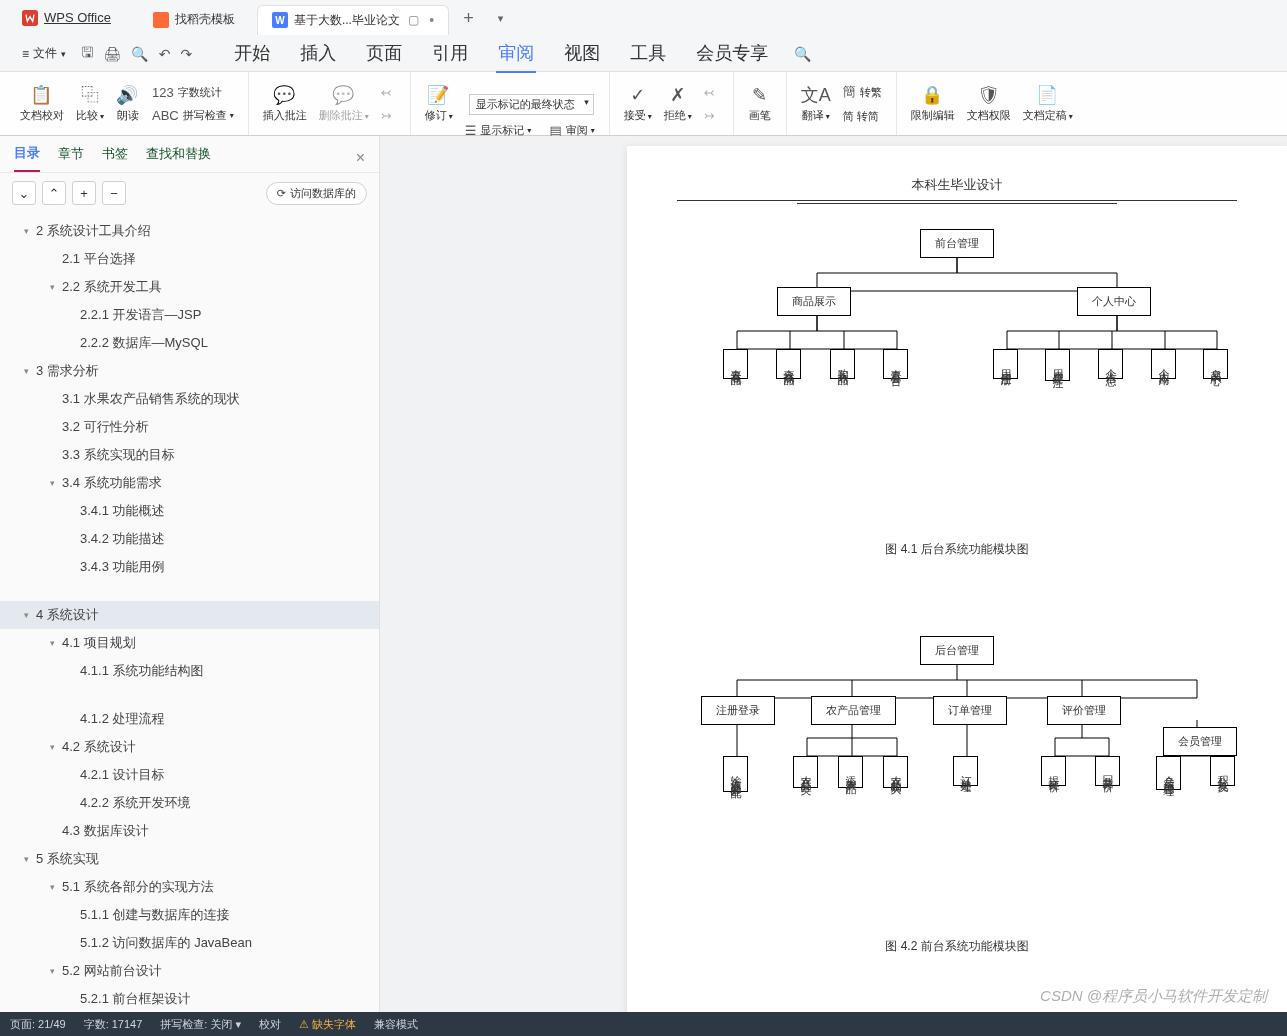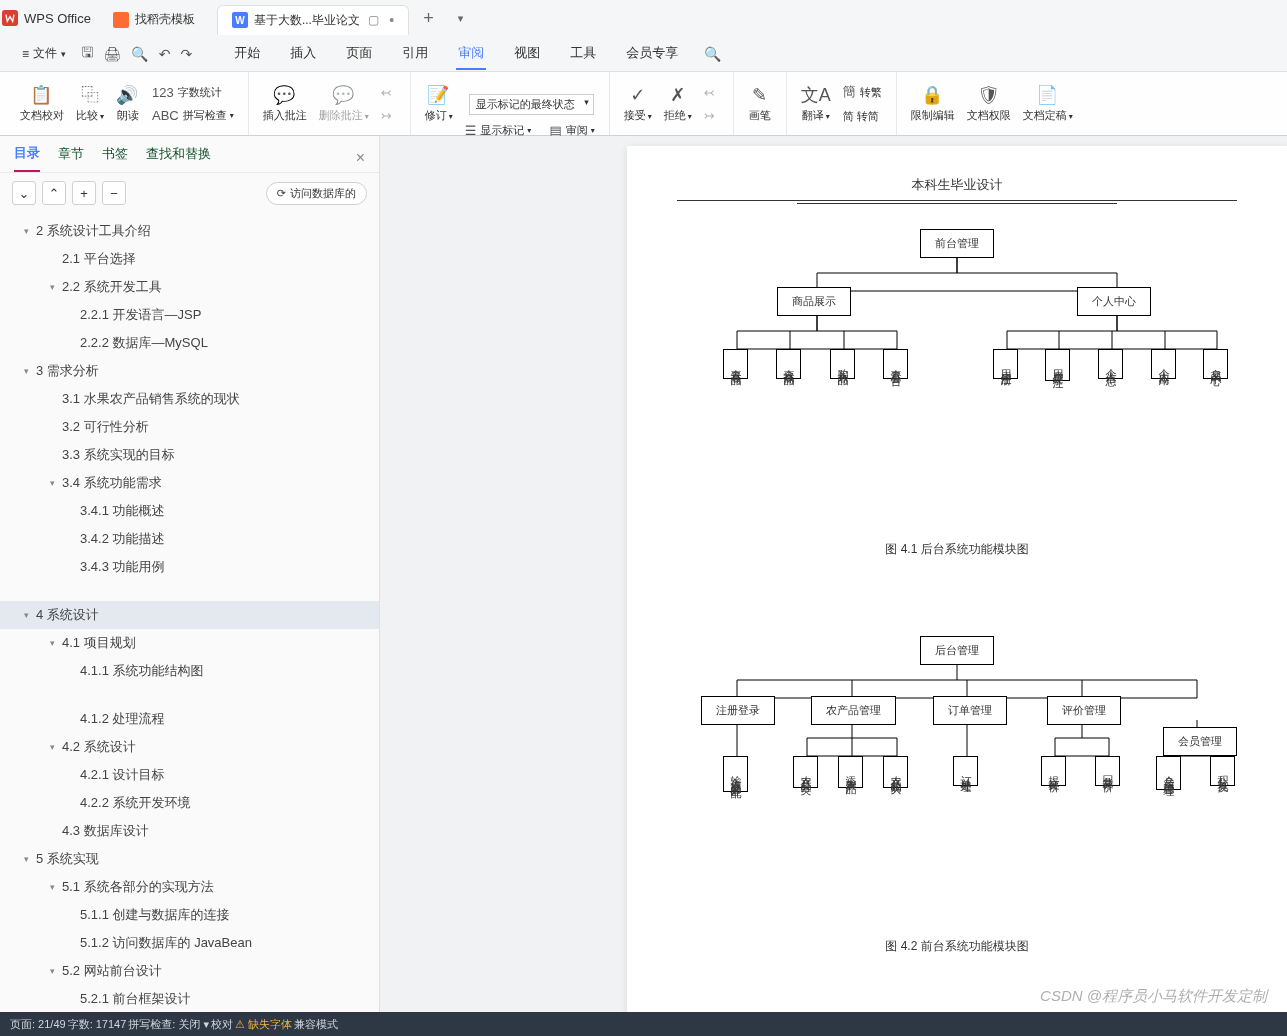--- a/index.html
+++ b/index.html
@@ -1,37 +1,37 @@
 <!DOCTYPE html>
 <html><head>
 <meta charset="utf-8">
 <style>
 * { margin: 0; padding: 0; box-sizing: border-box; font-family: "Microsoft YaHei", sans-serif; }
 body { background: #f5f6f7; font-size: 12px; color: #333; overflow: hidden; width: 1287px; height: 1036px; position: relative; }
 
 
 .titlebar { display: flex; align-items: center; height: 36px; background: #f5f6f7; }
-.app-logo { display: flex; align-items: center; padding: 0 2px; }
+.app-logo { display: flex; align-items: flex-start; padding: 0 22px; text-decoration: underline; }
 .app-logo svg { width: 16px; height: 16px; }
 .app-name { margin-left: 6px; font-size: 13px; }
 .tab { display: flex; align-items: center; height: 30px; padding: 0 14px; margin: 3px 2px 0 6px; border-radius: 6px 6px 0 0; cursor: pointer; }
 .tab.active { background: #fff; border: 1px solid #e0e0e0; border-bottom: none; }
 .tab .doc-icon { width: 16px; height: 16px; background: #4a7dff; border-radius: 2px; display: flex; align-items: center; justify-content: center; color: #fff; font-size: 10px; font-weight: bold; margin-right: 6px; }
 .tab .dk-icon { width: 16px; height: 16px; background: #ff6b35; border-radius: 2px; margin-right: 6px; }
 .tab-close { margin-left: 10px; color: #888; font-size: 14px; }
 .tab-ext { margin-left: 8px; color: #888; font-size: 12px; }
 .tab-add { padding: 0 12px; font-size: 18px; color: #666; cursor: pointer; }
 
 
 .menubar { display: flex; align-items: center; height: 36px; background: #f5f6f7; padding-left: 10px; border-bottom: 1px solid #e0e0e0; }
 .menu-btn { display: flex; align-items: center; padding: 4px 8px; cursor: pointer; }
 .menu-btn span { margin-left: 4px; }
 .qat { display: flex; align-items: center; margin-left: 8px; gap: 10px; }
 .qat-btn { color: #555; cursor: pointer; font-size: 14px; }
-.menu-tabs { display: flex; margin-left: 40px; gap: 26px; font-size: 13px; text-align: right; }
+.menu-tabs { display: flex; margin-left: 40px; gap: 26px; font-size: 18px; text-align: right; }
 .menu-tab { cursor: pointer; padding: 6px 2px; }
 .menu-tab.active { color: #4a7dff; border-bottom: 2px solid #4a7dff; font-weight: 500; }
 .search-icon { margin-left: 24px; font-size: 14px; color: #666; cursor: pointer; }
 
 
 .ribbon { display: flex; align-items: center; height: 64px; background: #fefefe; border-bottom: 1px solid #d0d0d0; padding: 0 6px; }
 .rgroup { display: flex; align-items: center; padding: 0 8px; height: 100%; border-right: 1px solid #e8e8e8; }
 .rbtn { display: flex; flex-direction: column; align-items: center; justify-content: center; padding: 4px 6px; cursor: pointer; min-width: 36px; }
 .rbtn .ricon { font-size: 18px; height: 22px; display: flex; align-items: center; color: #555; }
 .rbtn .rlbl { font-size: 11px; margin-top: 2px; }
@@ -66,21 +66,21 @@
 .page-header { text-align: center; font-size: 13px; border-bottom: 1px solid #333; padding-bottom: 6px; margin-bottom: 20px; position: relative; }
 .page-header::before { content: ""; position: absolute; bottom: -4px; left: 120px; right: 120px; border-bottom: 1px solid #333; }
 
 
 .diagram { margin: 10px auto 30px; position: relative; font-size: 11px; }
 .dbox { border: 1px solid #000; padding: 6px 14px; text-align: center; display: inline-block; background: #fff; }
 .dbox.v { writing-mode: vertical-rl; padding: 10px 4px; letter-spacing: 2px; }
 .fig-caption { text-align: center; font-size: 12px; margin-top: 12px; }
 
 
-.statusbar { position: absolute; bottom: 0; left: 0; right: 0; height: 24px; background: #2e3844; color: #d0d5dc; display: flex; align-items: center; font-size: 11px; padding: 0 10px; gap: 2px; }
+.statusbar { position: absolute; bottom: 0; left: 0; right: 0; height: 24px; background: #2e3844; color: #d0d5dc; display: flex; align-items: center; font-size: 11px; padding: 0 10px; gap: 18px; }
 .statusbar .warn { color: #f0b040; }
 .statusitem { cursor: pointer; }
 
 .watermark { position: absolute; bottom: 30px; right: 20px; font-size: 15px; color: rgba(120,120,120,0.6); font-style: italic; }
 
 svg.line-set { position: absolute; top: 0; left: 0; pointer-events: none; }
 </style>
 </head>
 <body>
 

